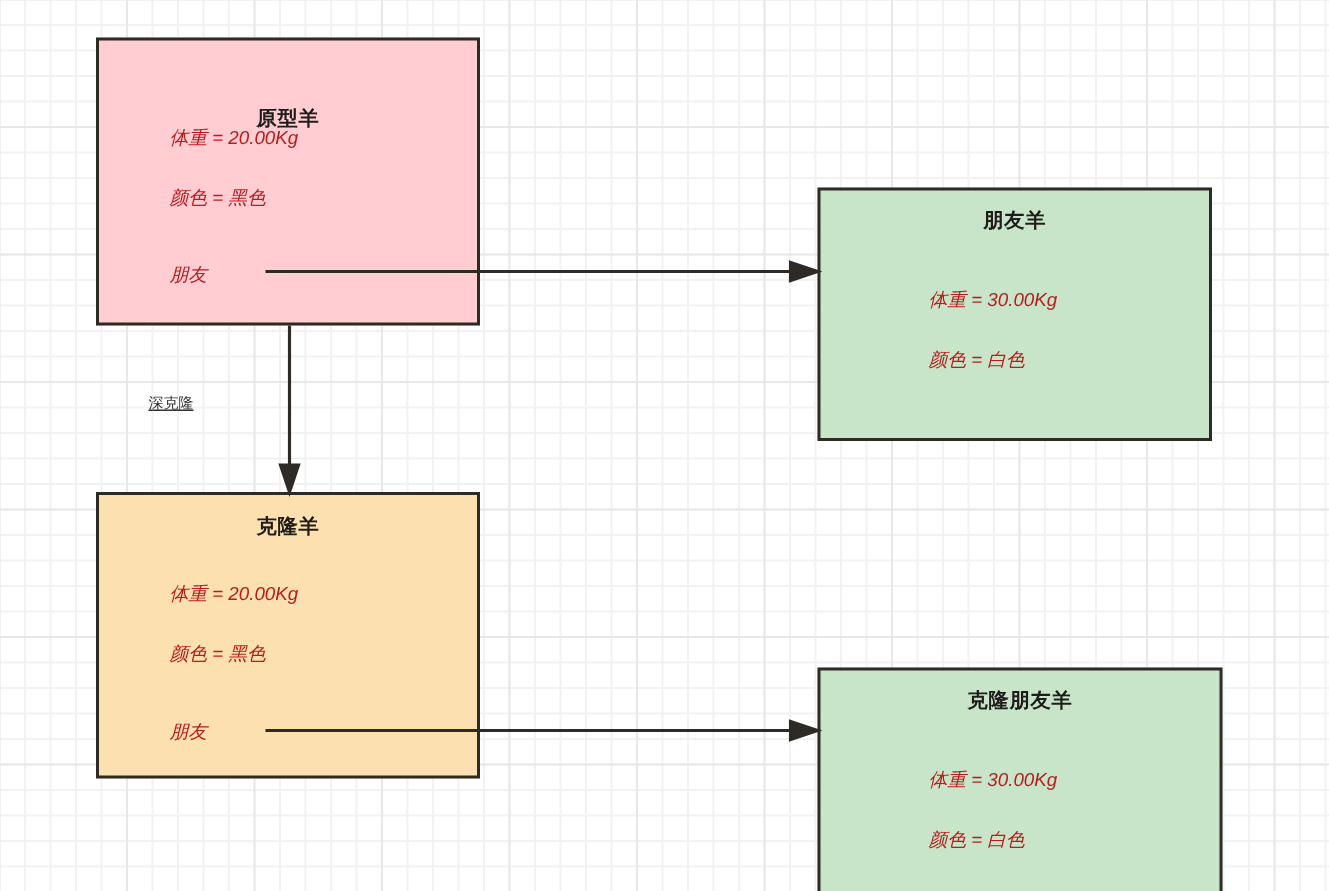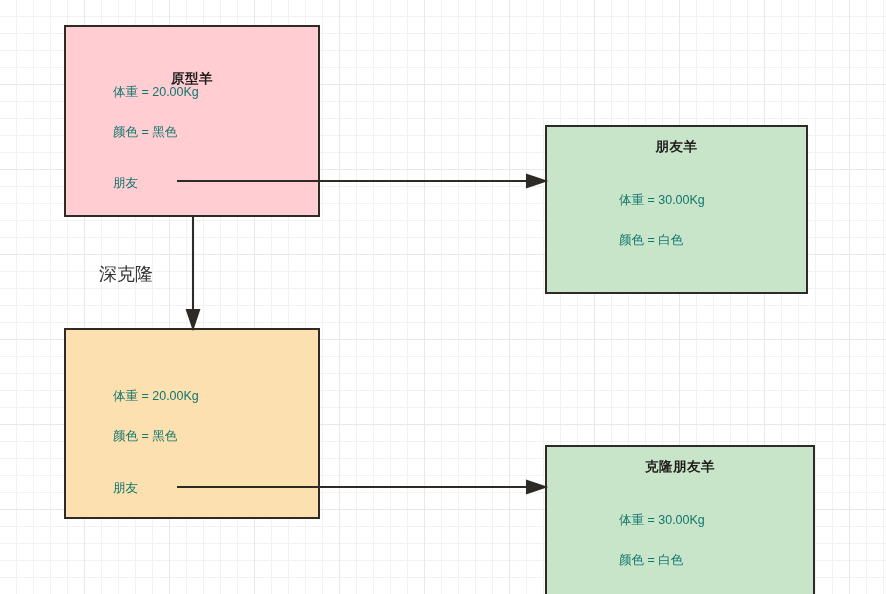--- a/index.html
+++ b/index.html
@@ -40,42 +40,44 @@
     right: 0;
     text-align: center;
     font-size: 13.5px;
     font-weight: bold;
     color: #1f1d1b;
     letter-spacing: 0.5px;
   }
   .node-field {
     position: absolute;
     font-size: 12.5px;
-    color: #0f766e;
+    color: #b91c1c;
     white-space: nowrap;
+    font-style: italic;
   }
   .node-pink  { background-color: #ffcdd2; }
   .node-green { background-color: #c9e5c9; margin-top: 30px; }
   .node-amber { background-color: #fce0af; }
 
   
   .edge {
     position: absolute;
     overflow: visible;
   }
   .edge line, .edge polygon {
     stroke: #2e2a26;
     fill: #2e2a26;
     stroke-width: 2.1;
   }
   .edge-label {
     position: absolute;
-    font-size: 18px;
+    font-size: 10px;
     color: #333333;
     white-space: nowrap;
+    text-decoration: underline;
   }
   .watermark {
     position: absolute;
     font-size: 15px;
     color: #c9cdc9;
     white-space: nowrap;
     letter-spacing: 0.5px;
   }
 </style>
 </head>
@@ -90,20 +92,21 @@
     <div class="node-field" style="left:47px; top:148px;">朋友</div>
   </div>
 
   <div class="node node-green" style="left:545px; top:95px; width:263px; height:169px;">
     <div class="node-title" style="top:11px;">朋友羊</div>
     <div class="node-field" style="left:72px; top:65px;">体重 = 30.00Kg</div>
     <div class="node-field" style="left:72px; top:105px;">颜色 = 白色</div>
   </div>
 
   <div class="node node-amber" style="left:64px; top:328px; width:256px; height:191px;">
+    <div class="node-title" style="top:12px;">克隆羊</div>
     <div class="node-field" style="left:47px; top:58px;">体重 = 20.00Kg</div>
     <div class="node-field" style="left:47px; top:98px;">颜色 = 黑色</div>
     <div class="node-field" style="left:47px; top:150px;">朋友</div>
   </div>
 
   <div class="node node-green" style="left:545px; top:415px; width:270px; height:169px;">
     <div class="node-title" style="top:11px;">克隆朋友羊</div>
     <div class="node-field" style="left:72px; top:65px;">体重 = 30.00Kg</div>
     <div class="node-field" style="left:72px; top:105px;">颜色 = 白色</div>
   </div>

